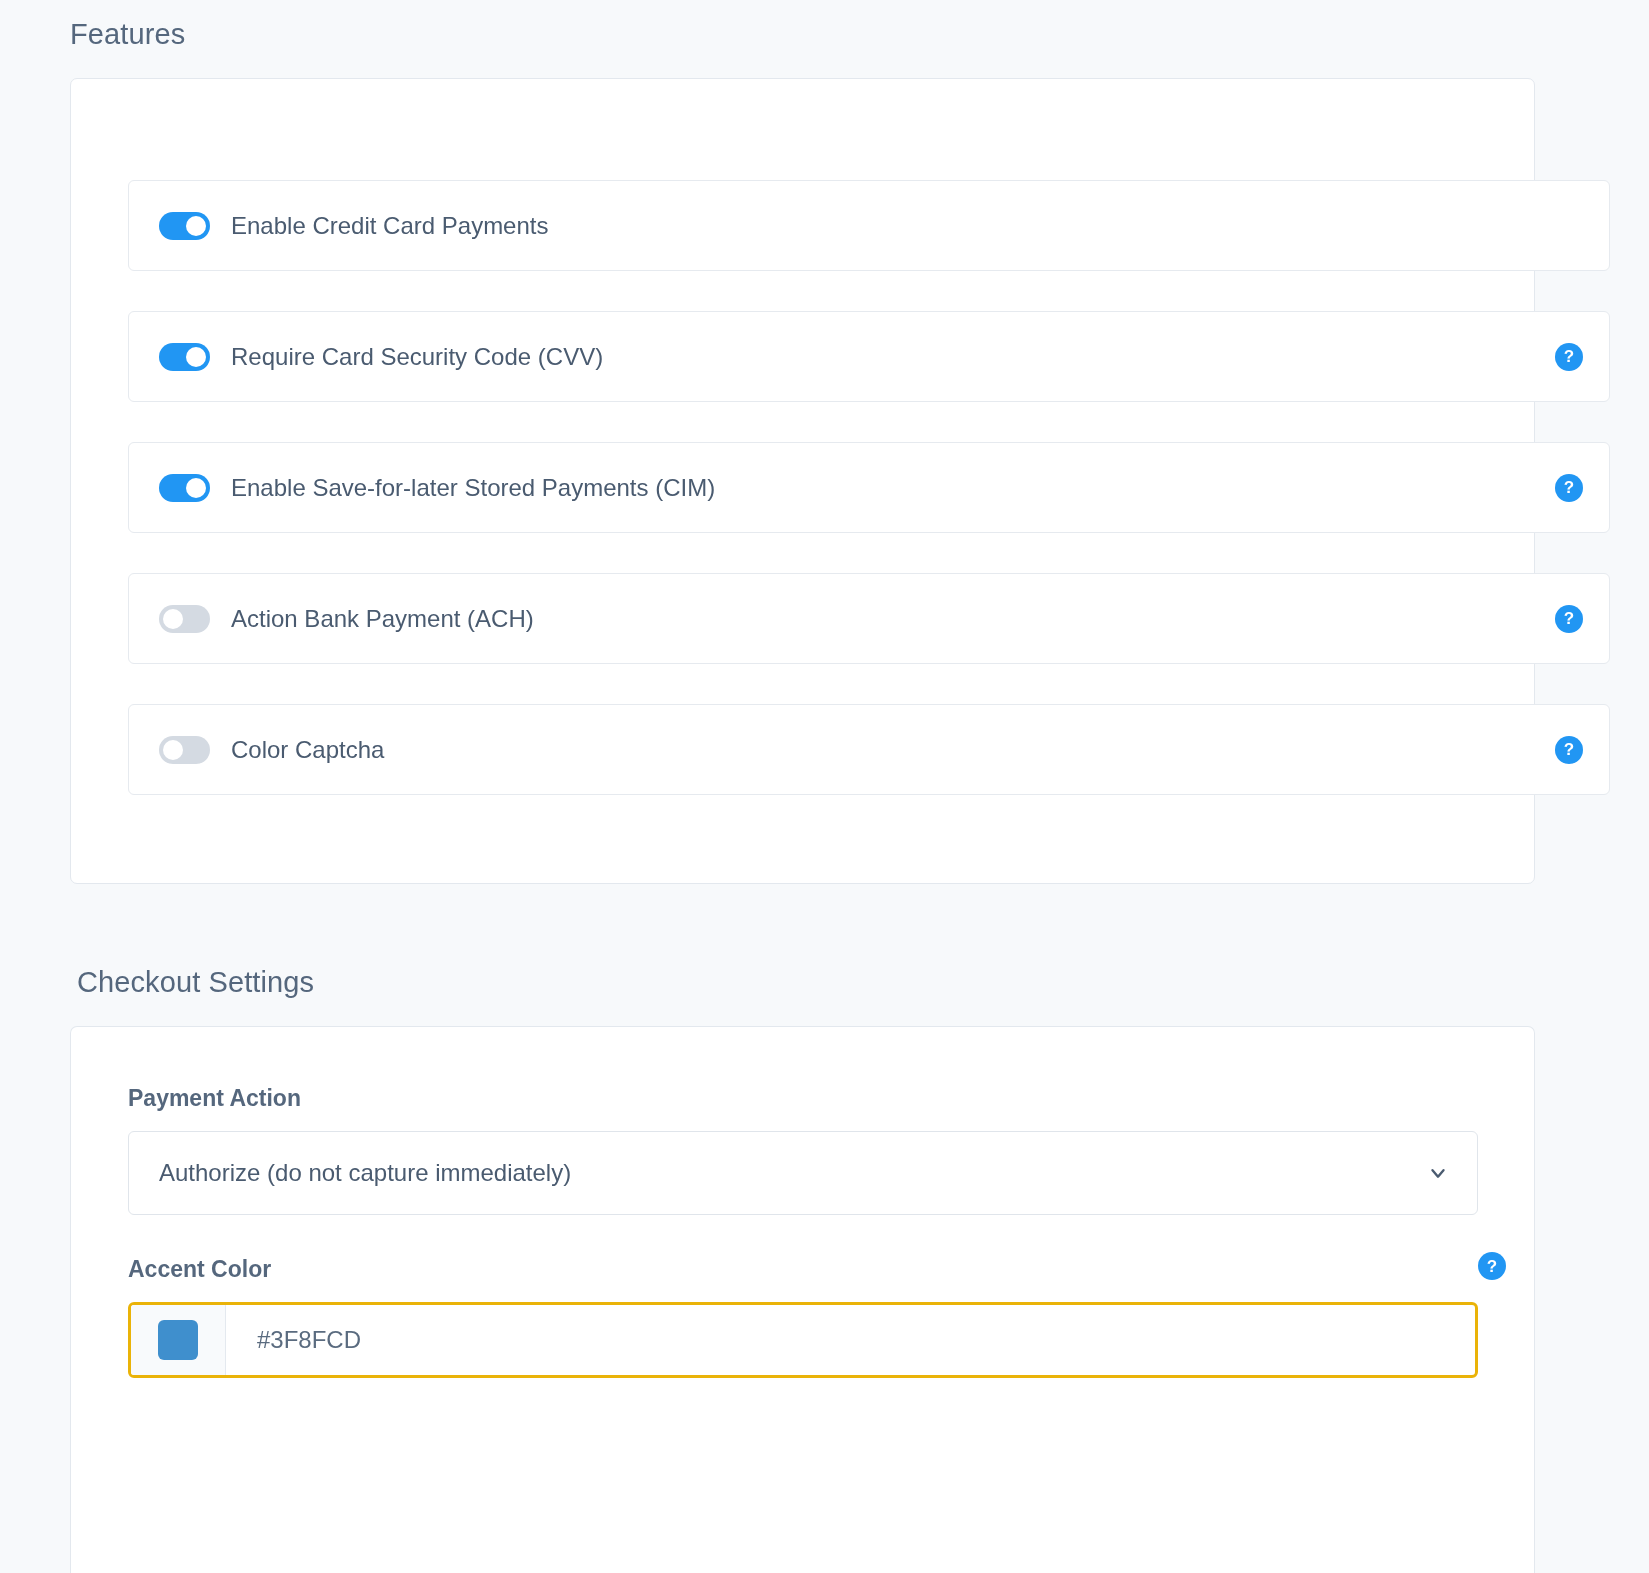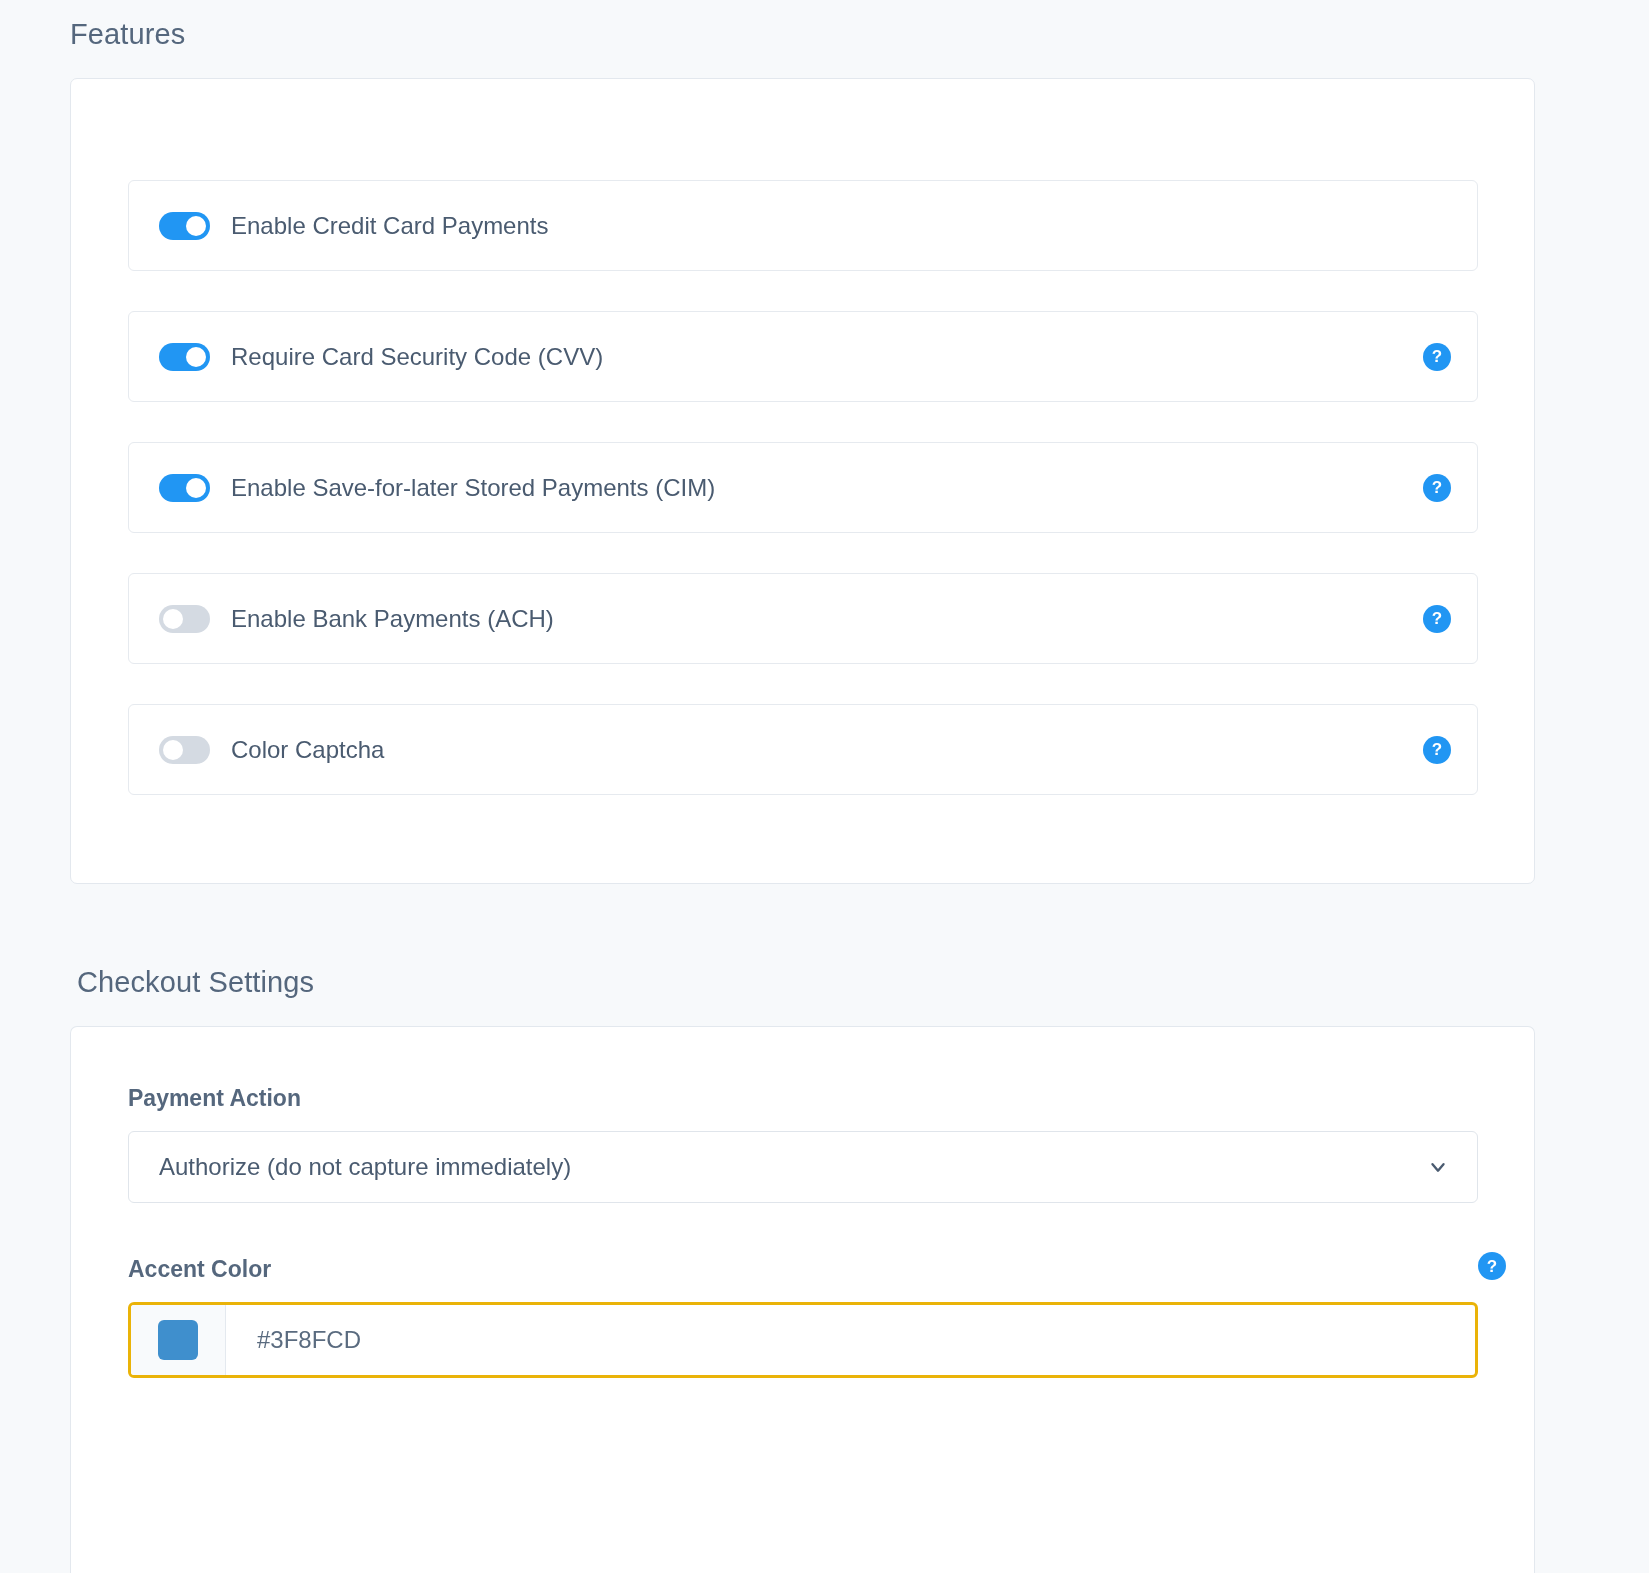--- a/index.html
+++ b/index.html
@@ -54,21 +54,21 @@
     height: 547px;
     border-bottom: none;
     border-bottom-left-radius: 0;
     border-bottom-right-radius: 0;
   }
 
   
   .feature-row {
     position: absolute;
     left: 57px;
-    width: 1350px;
+    width: 1482px;
     height: 91px;
     background: #ffffff;
     border: 1px solid #e6eaef;
     border-radius: 6px;
     display: flex;
     align-items: center;
   }
 
   .feature-row.r0 { top: 101px; }
   .feature-row.r1 { top: 232px; }
@@ -141,21 +141,21 @@
   }
 
   #payment-action-label { left: 57px; top: 60px; }
   #accent-color-label   { left: 57px; top: 231px; }
 
   .select-control {
     position: absolute;
     left: 57px;
     top: 104px;
     width: 1350px;
-    height: 72px;
+    height: 84px;
     background: #ffffff;
     border: 1px solid #e0e5eb;
     border-radius: 6px;
     display: flex;
     align-items: center;
   }
 
   .select-value {
     margin-left: 30px;
     font-size: 24px;
@@ -249,21 +249,21 @@
         <div class="knob"></div>
       </div>
       <div class="feature-label">Enable Save-for-later Stored Payments (CIM)</div>
       <div class="help-icon row-help">?</div>
     </div>
 
     <div class="feature-row r3">
       <div class="toggle">
         <div class="knob"></div>
       </div>
-      <div class="feature-label">Enable Bank Payments (ACH)</div>
+      <div class="feature-label">Action Bank Payment (ACH)</div>
       <div class="help-icon row-help">?</div>
     </div>
 
     <div class="feature-row r4">
       <div class="toggle">
         <div class="knob"></div>
       </div>
       <div class="feature-label">Color Captcha</div>
       <div class="help-icon row-help">?</div>
     </div>

